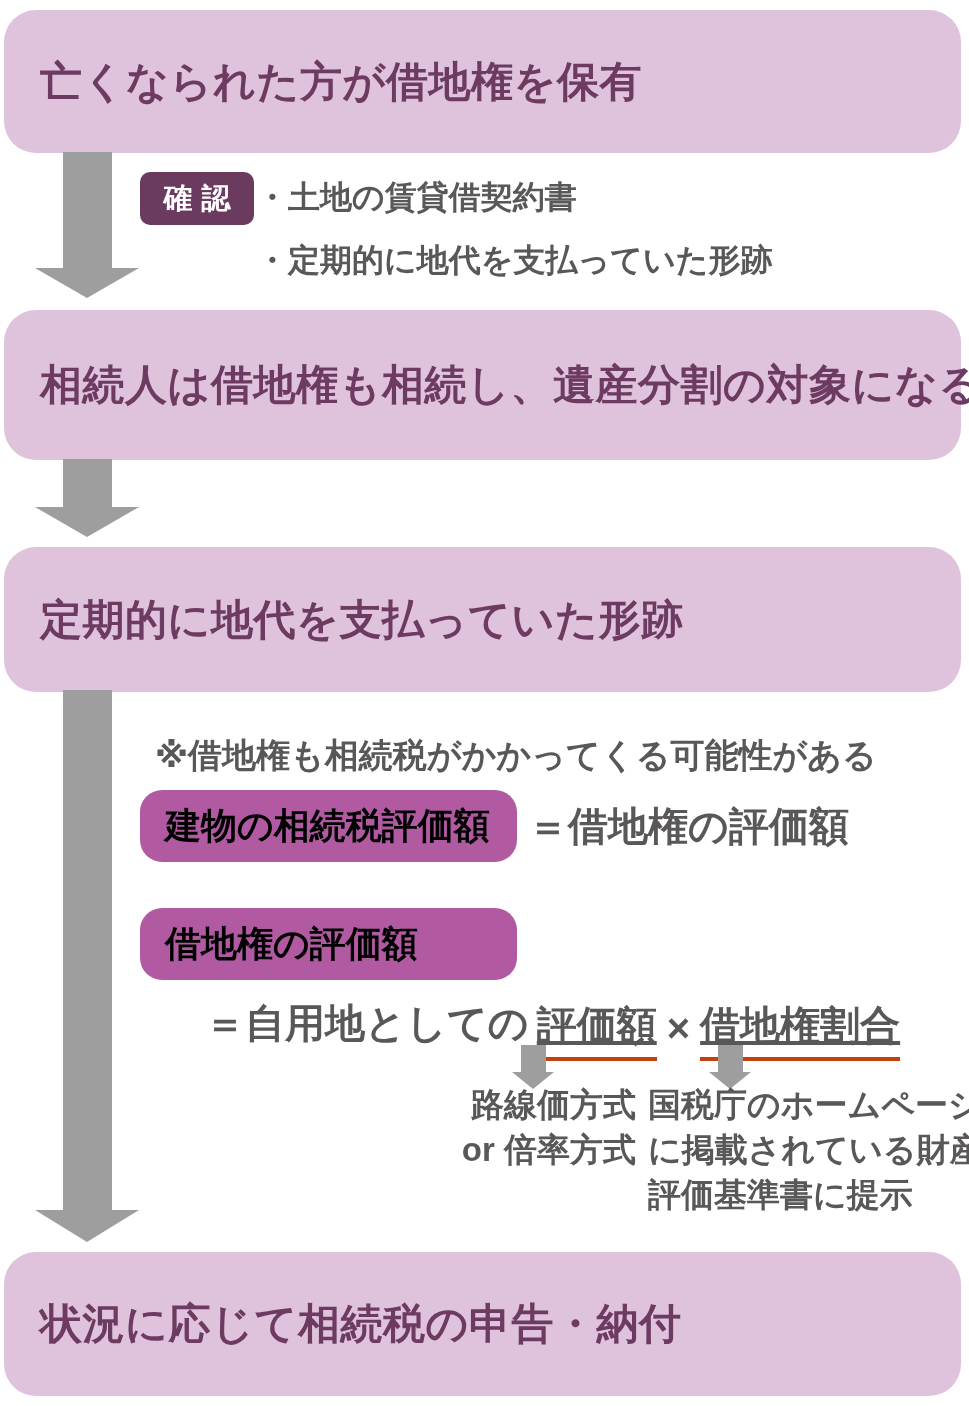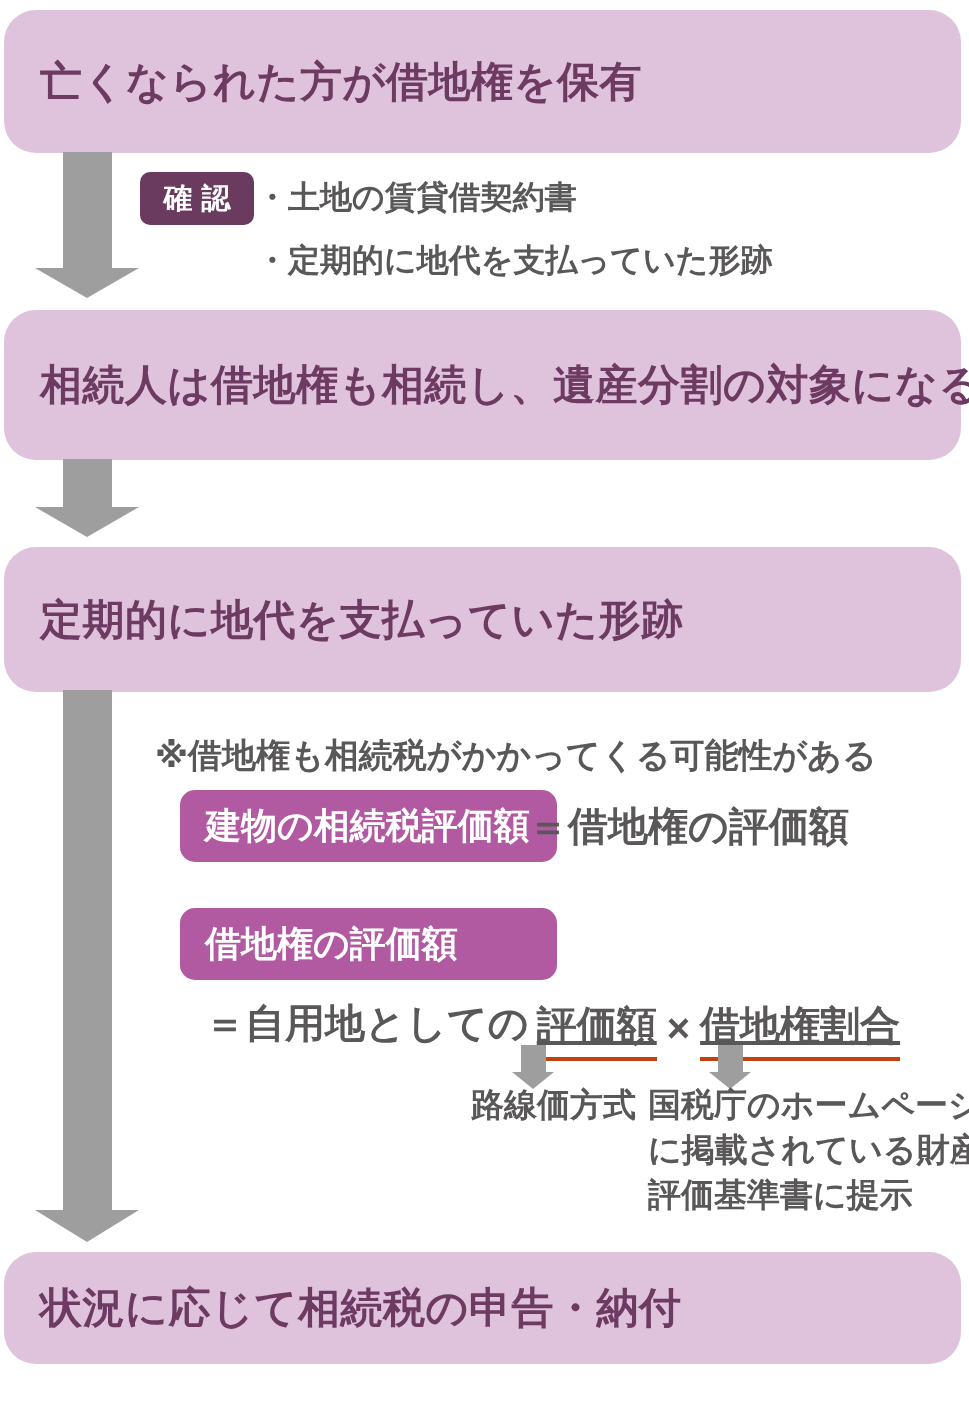--- a/index.html
+++ b/index.html
@@ -27,21 +27,21 @@
     padding-left: 36px;
     color: #6d3a62;
     font-size: 42px;
     font-weight: bold;
     white-space: nowrap;
     letter-spacing: 0.5px;
   }
   #step1 { top: 10px;   height: 143px; }
   #step2 { top: 310px;  height: 150px; }
   #step3 { top: 547px;  height: 145px; }
-  #step4 { top: 1252px; height: 112px; }
+  #step4 { top: 1252px; height: 144px; }
 
   
   .arrow-shaft {
     position: absolute;
     background: #9e9e9f;
   }
   .arrow-head {
     position: absolute;
     width: 0; height: 0;
     border-left: 52px solid transparent;
@@ -89,28 +89,27 @@
     font-size: 34px;
     white-space: nowrap;
   }
 
   
   .mg-box {
     position: absolute;
     left: 140px;
     width: 377px; height: 72px;
     background: #b15aa2;
-    border-radius: 15px;
-    color: #ffffff;
+    border-radius: 22px;
+    color: #000000;
     font-size: 36px;
     display: flex;
     align-items: center;
     padding-left: 25px;
     white-space: nowrap;
-    margin-left: 40px;
   }
   #building-box  { top: 790px; }
   #leasehold-box { top: 908px; }
 
   #building-equals {
     position: absolute;
     left: 528px; top: 790px; height: 72px;
     display: flex; align-items: center;
     color: #595757;
     font-size: 40px;
@@ -216,20 +215,21 @@
     <span class="term">借地権割合</span>
   </div>
 
   <div class="sm-shaft" id="smA-shaft"></div>
   <div class="sm-head" id="smA-head"></div>
   <div class="sm-shaft" id="smB-shaft"></div>
   <div class="sm-head" id="smB-head"></div>
 
   <div class="annot" id="annot-left">
     <div>路線価方式</div>
+    <div>or 倍率方式</div>
   </div>
   <div class="annot" id="annot-right">
     <div>国税庁のホームページ</div>
     <div>に掲載されている財産</div>
     <div>評価基準書に提示</div>
   </div>
 
   <div class="step" id="step4">
     <span>状況に応じて相続税の申告・納付</span>
   </div>

